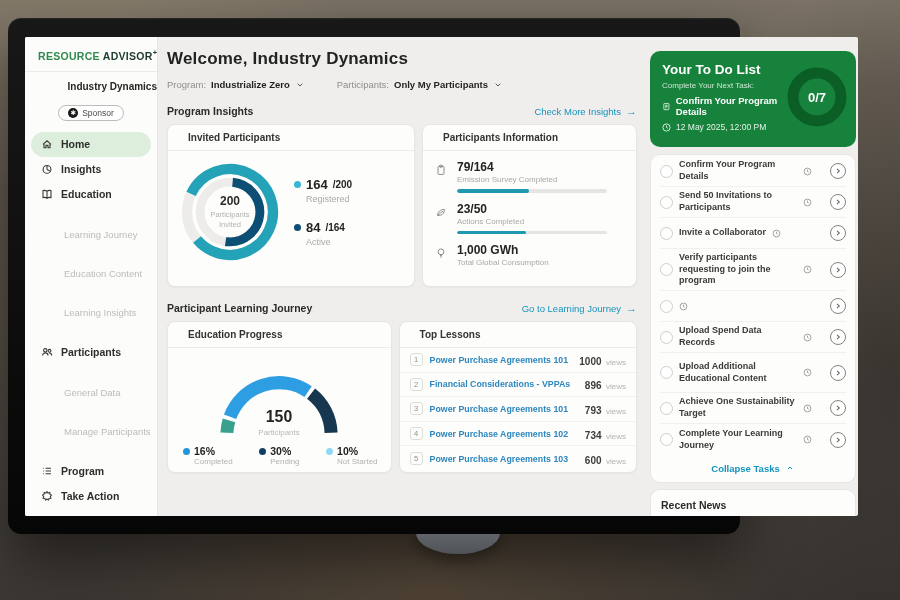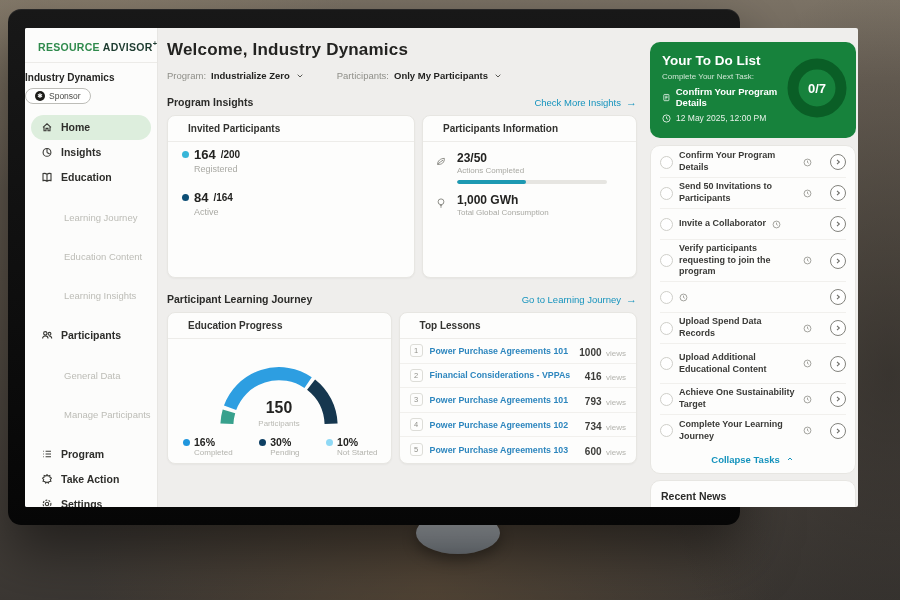--- a/index.html
+++ b/index.html
@@ -5,30 +5,30 @@
   *{margin:0;padding:0;box-sizing:border-box}
   html,body{width:900px;height:600px;overflow:hidden;font-family:"Liberation Sans",sans-serif}
   .stage{position:relative;width:900px;height:600px;
     background:
       radial-gradient(420px 260px at 10% 6%, rgba(146,133,113,.6), transparent 62%),
       radial-gradient(520px 420px at 48% 98%, rgba(97,77,54,.55), transparent 66%),
       radial-gradient(340px 560px at 99% 62%, rgba(35,33,31,.55), transparent 70%),
       linear-gradient(180deg,#7b7265 0%,#6b6257 14%,#5b5349 48%,#4a443e 78%,#3b3733 100%);}
   .stand{position:absolute;left:416px;top:512px;width:84px;height:42px;border-radius:50%;
     background:linear-gradient(180deg,#e2e6e9 0%,#aeb4ba 45%,#70767c 100%);box-shadow:0 6px 14px rgba(0,0,0,.35)}
-  .monitor{position:absolute;left:8px;top:9px;width:732px;height:516px;border-radius:13px;
+  .monitor{position:absolute;left:8px;top:18px;width:732px;height:516px;border-radius:13px;
     background:linear-gradient(180deg,#181818,#060606);box-shadow:0 26px 55px rgba(0,0,0,.5), inset 0 1px 1px rgba(255,255,255,.07)}
   .screen{position:absolute;left:17px;top:19px;width:833px;height:479px;background:#efeeec;overflow:hidden;border-radius:2px}
 
   
   .sidebar{position:absolute;left:0;top:0;width:133px;height:100%;background:#fcfcfb;border-right:1px solid #e7e6e3}
   .logo{padding:11px 0 9px 13px;font-size:10.5px;font-weight:bold;letter-spacing:.3px;border-bottom:1px solid #ecebe8;white-space:nowrap}
   .logo .g{color:#2f8a4c}.logo .d{color:#1d3b2f}.logo sup{font-size:7.5px;color:#1d3b2f}
-  .org{text-align:left;font-size:10px;font-weight:bold;color:#262624;margin-top:9px}
-  .badgewrap{display:flex;margin-top:5px}
+  .org{text-align:right;font-size:10px;font-weight:bold;color:#262624;margin-top:9px}
+  .badgewrap{display:flex;justify-content:center;margin-top:13px}
   .pill{display:inline-flex;align-items:center;gap:4px;border:1px solid #bdbdb8;border-radius:10px;padding:2px 9px;font-size:8.5px;color:#4b4b48;background:#fff}
   .pdot{width:10px;height:10px;border-radius:50%;background:#1c1c1a;color:#fff;font-size:6.5px;display:flex;align-items:center;justify-content:center}
   .nav{margin-top:11px}
   .nrow{display:flex;align-items:center;gap:8px;height:25px;padding:0 8px 0 10px;font-size:10.5px;font-weight:bold;color:#2e2e2b;margin:0 6px;border-radius:13px;cursor:pointer}
   .nrow.active{background:#ddeedd}
   .nrow svg{flex:0 0 auto;color:#3a3a36}
   .nsub{display:flex;align-items:center;height:23px;padding-left:33px;margin:16px 6px;font-size:9.5px;color:#bcbcb6;cursor:pointer}
 
   
   .main{position:absolute;left:134px;top:0;width:488px;height:100%;padding:12px 10px 0 8px}
@@ -210,20 +210,32 @@
             <span>Check More Insights</span>
             <span class="arrow">→</span>
           </span>
         </div>
 
         <div class="cards">
 
           <div class="card" id="card-invited">
             <div class="card-h">Invited Participants</div>
             <div class="invited-body">
+              <div class="donut-wrap">
+                <svg width="112" height="112" viewBox="0 0 120 120">
+                  <circle cx="60" cy="60" r="46" fill="none" stroke="#edecea" stroke-width="11"></circle>
+                  <circle cx="60" cy="60" r="46" fill="none" stroke-width="11" pathLength="100" transform="rotate(-155 60 60)" stroke="#23a2b8" stroke-dasharray="82 18"></circle>
+                  <circle cx="60" cy="60" r="32" fill="none" stroke="#edecea" stroke-width="9.5"></circle>
+                  <circle cx="60" cy="60" r="32" fill="none" stroke-width="9.5" pathLength="100" transform="rotate(-85 60 60)" stroke="#0d4e75" stroke-dasharray="51 49"></circle>
+                </svg>
+                <div class="donut-center">
+                  <span class="dc-val">200</span>
+                  <span class="dc-label">Participants Invited</span>
+                </div>
+              </div>
               <div class="dlegend">
                 <div>
                   <div class="dl-top">
                     <span class="dl-dot" style="background: rgb(56, 182, 216);"></span>
                     <span class="dl-big">164</span>
                       <span class="dl-small">/200</span>
                   </div>
                   <div class="dl-label">Registered</div>
                 </div>
                 <div>
@@ -236,20 +248,33 @@
                 </div>
               </div>
             </div>
           </div>
 
           <div class="card" id="card-info">
             <div class="card-h">Participants Information</div>
             <div class="info-body">
               <div class="metric">
                 <span class="m-icon"><svg width="12" height="12" viewBox="0 0 12 12" fill="none" stroke="currentColor" stroke-width="1">
+                      <rect x="3" y="2.4" width="6" height="8" rx="1"></rect>
+                      <rect x="4.5" y="1.2" width="3" height="2" rx="0.6"></rect>
+                    </svg></span>
+                <div>
+                  <div class="m-val">79/164</div>
+                  <div class="m-label">Emission Survey Completed</div>
+                  <div class="m-bar">
+                      <span class="m-fill" style="background: rgb(29, 153, 178); width: 48%;"></span>
+                    </div>
+                </div>
+              </div>
+              <div class="metric">
+                <span class="m-icon"><svg width="12" height="12" viewBox="0 0 12 12" fill="none" stroke="currentColor" stroke-width="1">
                       <path d="M2.6 9.4 C2.6 5.8 5.4 3.4 9.4 3.4 C9.4 7.4 7 9.8 2.6 9.4 Z"></path>
                       <path d="M2.6 9.4 C4.4 7.6 6.2 6.2 8 5.2"></path>
                     </svg></span>
                 <div>
                   <div class="m-val">23/50</div>
                   <div class="m-label">Actions Completed</div>
                   <div class="m-bar">
                       <span class="m-fill" style="background: rgb(29, 153, 178); width: 46%;"></span>
                     </div>
                 </div>
@@ -319,21 +344,21 @@
           <div class="card" id="card-lessons">
             <div class="card-h">Top Lessons</div>
             <div class="lrow">
               <span class="lrank">1</span>
               <span class="ltitle">Power Purchase Agreements 101</span>
               <span class="lviews"><b>1000</b> <span>views</span></span>
             </div>
             <div class="lrow">
               <span class="lrank">2</span>
               <span class="ltitle">Financial Considerations - VPPAs</span>
-              <span class="lviews"><b>416</b> <span>views</span></span>
+              <span class="lviews"><b>896</b> <span>views</span></span>
             </div>
             <div class="lrow">
               <span class="lrank">3</span>
               <span class="ltitle">Power Purchase Agreements 101</span>
               <span class="lviews"><b>793</b> <span>views</span></span>
             </div>
             <div class="lrow">
               <span class="lrank">4</span>
               <span class="ltitle">Power Purchase Agreements 102</span>
               <span class="lviews"><b>734</b> <span>views</span></span>

